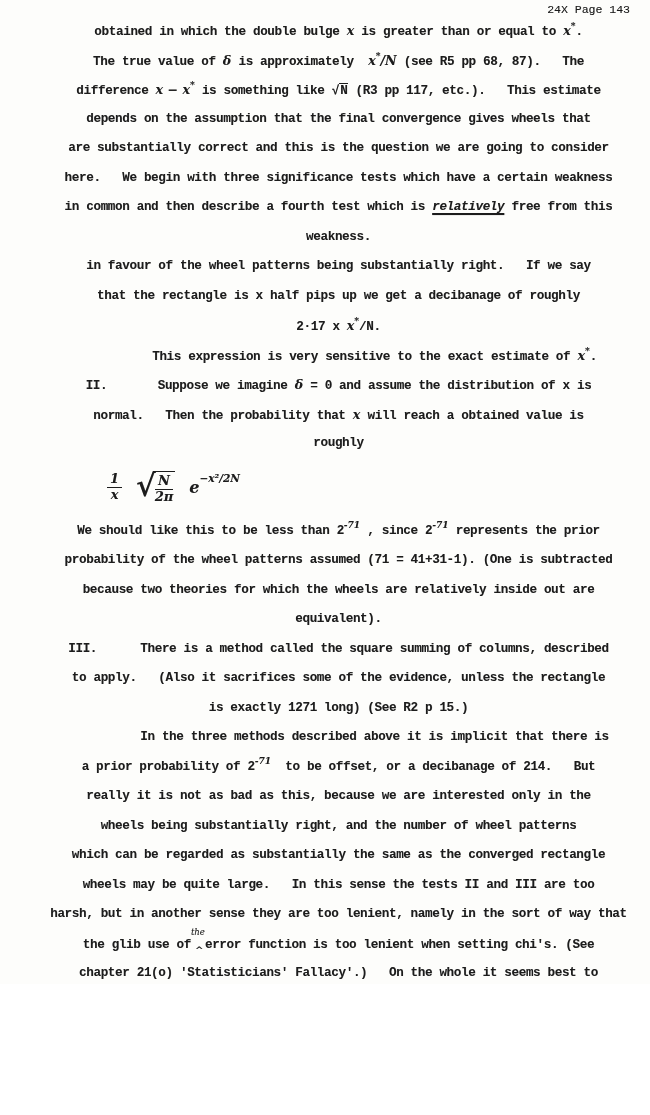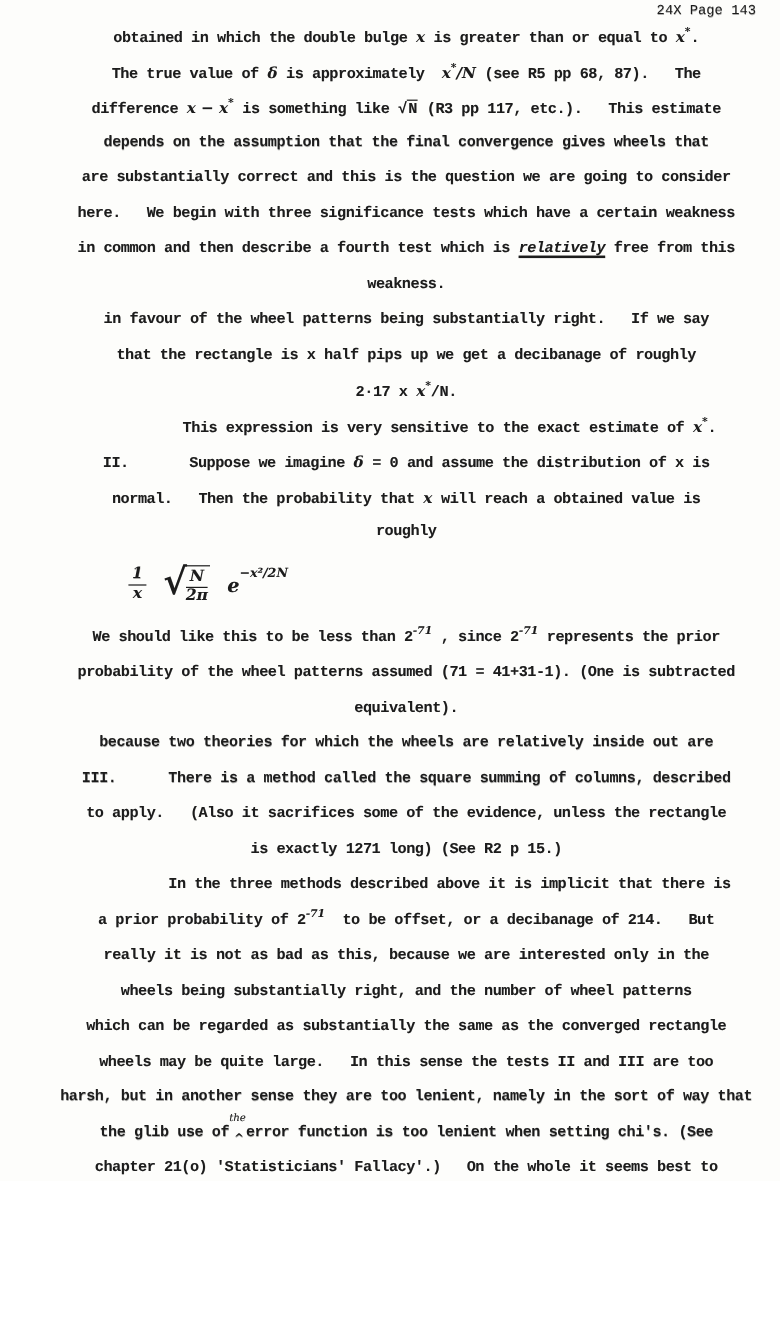--- a/index.html
+++ b/index.html
@@ -136,22 +136,22 @@
       <div class="line"><span class="tx">in favour of the wheel patterns being substantially right.   If we say</span></div>
       <div class="line"><span class="tx">that the rectangle is x half pips up we get a decibanage of roughly</span></div>
       <div class="line"><span class="tx">2·17 x </span><span class="hd">x</span><span class="sup">*</span><span class="tx">/N.</span></div>
       <div class="line"><span class="tx">          This expression is very sensitive to the exact estimate of </span><span class="hd">x</span><span class="sup">*</span><span class="tx">.</span></div>
       <div class="line"><span class="tx">II.       Suppose we imagine </span><span class="hd">δ</span><span class="tx"> = 0 and assume the distribution of x is</span></div>
       <div class="line"><span class="tx">normal.   Then the probability that </span><span class="hd">x</span><span class="tx"> will reach a obtained value is</span></div>
       <div class="line"><span class="tx">roughly</span></div>
       <div class="line formula-line"><span class="frac"><span class="num">1</span><span class="den">x</span></span><span class="sqrt"><span class="rad2">√</span><span class="frac sqc"><span class="num">N</span><span class="den">2π</span></span></span><span class="ef hd">e</span><span class="esup">−x²/2N</span></div>
       <div class="line"><span class="tx">We should like this to be less than 2</span><span class="sup">-71</span><span class="tx"> , since 2</span><span class="sup">-71</span><span class="tx"> represents the prior</span></div>
       <div class="line"><span class="tx">probability of the wheel patterns assumed (71 = 41+31-1). (One is subtracted</span></div>
+      <div class="line"><span class="tx">because two theories for which the wheels are relatively inside out are</span></div>
       <div class="line"><span class="tx">equivalent).</span></div>
-      <div class="line"><span class="tx">because two theories for which the wheels are relatively inside out are</span></div>
       <div class="line"><span class="tx">III.      There is a method called the square summing of columns, described</span></div>
       <div class="line"><span class="tx">to apply.   (Also it sacrifices some of the evidence, unless the rectangle</span></div>
       <div class="line"><span class="tx">is exactly 1271 long) (See R2 p 15.)</span></div>
       <div class="line"><span class="tx">          In the three methods described above it is implicit that there is</span></div>
       <div class="line"><span class="tx">a prior probability of 2</span><span class="sup">-71</span><span class="tx">  to be offset, or a decibanage of 214.   But</span></div>
       <div class="line"><span class="tx">really it is not as bad as this, because we are interested only in the</span></div>
       <div class="line"><span class="tx">wheels being substantially right, and the number of wheel patterns</span></div>
       <div class="line"><span class="tx">which can be regarded as substantially the same as the converged rectangle</span></div>
       <div class="line"><span class="tx">wheels may be quite large.   In this sense the tests II and III are too</span></div>
       <div class="line"><span class="tx">harsh, but in another sense they are too lenient, namely in the sort of way that</span></div>

